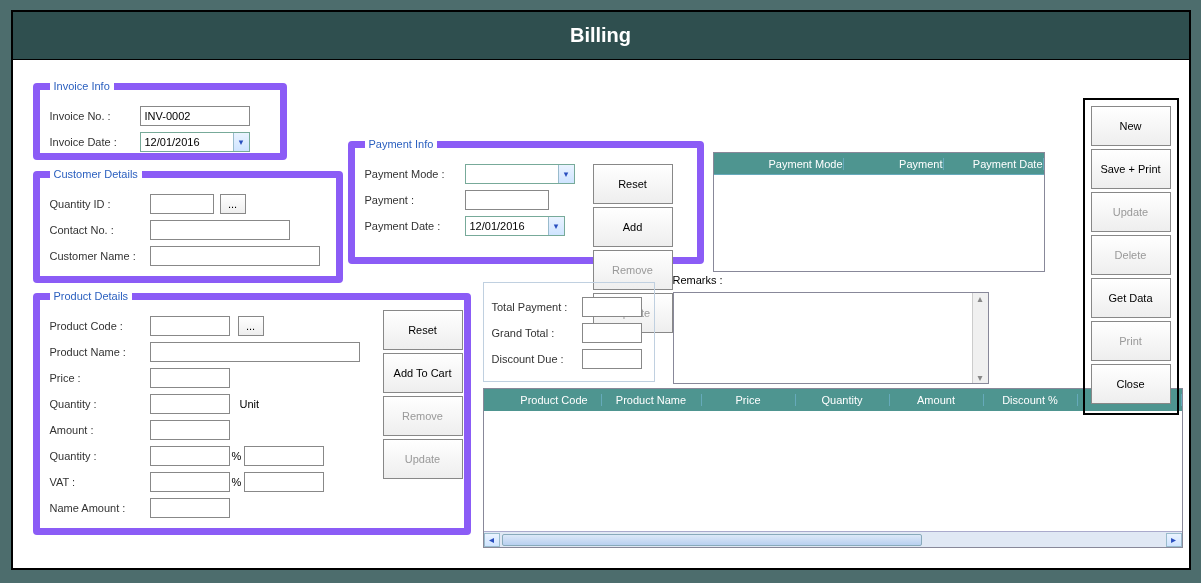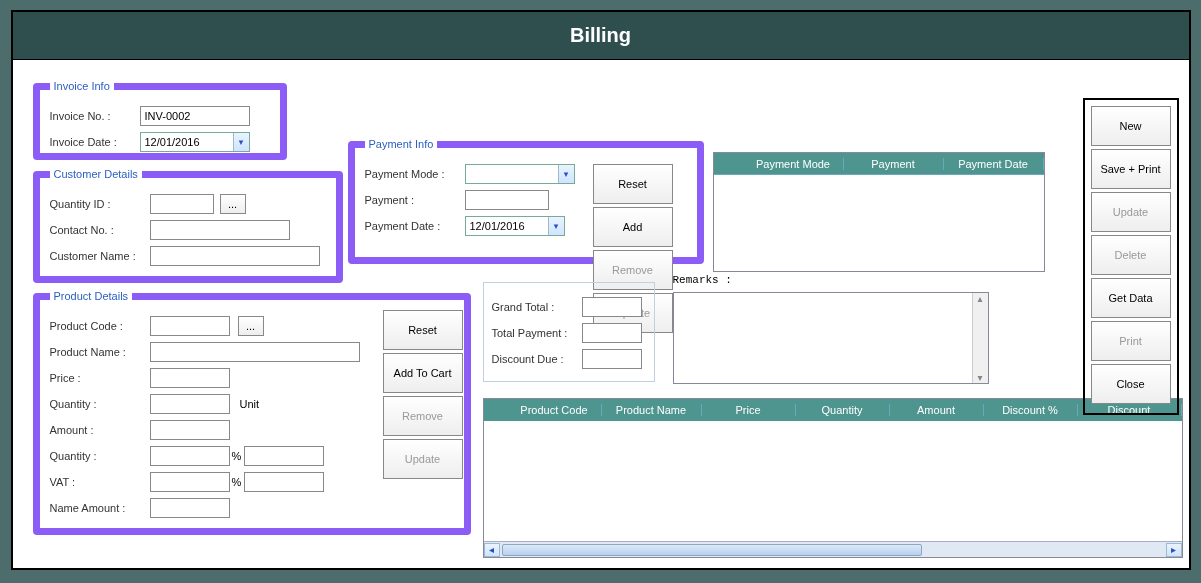--- a/index.html
+++ b/index.html
@@ -23,31 +23,31 @@
 .pct { display:inline-block; width:14px; text-align:center;}
 
 #fs-invoice { left:20px; top:68px; width:254px; height:80px; }
 #fs-customer { left:20px; top:156px; width:310px; height:115px; }
 #fs-product { left:20px; top:278px; width:438px; height:245px; }
 #fs-payment { left:335px; top:126px; width:356px; height:126px; }
 
 .ptable { position:absolute; left:700px; top:140px; width:332px; height:120px; border:1px solid #889; }
 .ptable .hrow { display:flex; background:#4e9590; color:#fff; height:22px; align-items:center; border-bottom:1px solid #6ab;}
 .ptable .hcorner{width:30px; border-right:1px solid #6ab;}
-.ptable .hcell{flex:1; text-align:center; font-size:11px; border-right:1px solid #6ab;}
+.ptable .hcell{flex:1; text-align:right; font-size:11px; border-right:1px solid #6ab;}
 .ptable .body{height:96px; background:#fff;}
 
 .totals { position:absolute; left:470px; top:270px; width:172px; height:100px; border:1px solid #c0d0e0; padding:8px;}
 .totals .row{.lbl{width:90px;}}
 
-.rem-lbl { position:absolute; left:660px; top:262px; font-size:11px;font-family:Liberation Mono, monospace;}
+.rem-lbl { position:absolute; left:660px; top:262px; font-size:11px;}
 .rem-box { position:absolute; left:660px; top:280px; width:316px; height:92px; border:1px solid #889; background:#fff;}
 .rem-box .sbar{position:absolute; right:0; top:0; bottom:0; width:16px; background:#f0f0f0; border-left:1px solid #ccc; display:flex; flex-direction:column; justify-content:space-between; align-items:center; font-size:10px; color:#888;}
 
-.pgrid { position:absolute; left:470px; top:386px; width:700px; height:160px; border:1px solid #889; background:#fff;}
+.pgrid { position:absolute; left:470px; top:376px; width:700px; height:160px; border:1px solid #889; background:#fff;}
 .pgrid .ghead{display:flex; background:#4e9590; color:#fff; height:22px; align-items:center;}
 .pgrid .gcorner{width:24px; border-right:1px solid #6ab;}
 .pgrid .gcell{text-align:center; font-size:11px; border-right:1px solid #6ab; padding:0 2px;}
 .pgrid .gbody{height:120px;}
 .pgrid .hscroll{position:absolute; left:0; right:0; bottom:0; height:16px; background:#e0e8f4; border-top:1px solid #aac; display:flex; justify-content:space-between; align-items:center; font-size:10px; color:#2a4fbf;}
 .pgrid .hscroll .cap{width:16px; height:14px; background:linear-gradient(#eaf3ff,#cfe4ff); border:1px solid #9bc; display:flex; align-items:center; justify-content:center;}
 .pgrid .hscroll .thumb{position:absolute; left:18px; width:420px; height:12px; top:2px; background:linear-gradient(#dce8f8,#b8d0f0); border:1px solid #8ab; border-radius:2px;}
 
 .sidebox { position:absolute; right:10px; top:86px; width:96px; border:2px solid #000; padding:6px;}
 .sidebox .btn{width:80px;}
@@ -181,25 +181,25 @@
       <div class="hcorner"></div>
       <div class="hcell">Payment Mode</div>
       <div class="hcell">Payment</div>
       <div class="hcell">Payment Date</div>
     </div>
     <div class="body"></div>
   </div>
 
   <div class="totals">
     <div class="row">
+      <span class="lbl" style="width:90px">Total Payment :</span>
+      <input type="text" class="ro" style="width: 60px;" value="">
+    </div>
+    <div class="row">
       <span class="lbl" style="width:90px">Grand Total :</span>
-      <input type="text" class="ro" style="width: 60px;" value="">
-    </div>
-    <div class="row">
-      <span class="lbl" style="width:90px">Total Payment :</span>
       <input type="text" class="ro" style="width: 60px;" value="">
     </div>
     <div class="row">
       <span class="lbl" style="width:90px">Discount Due :</span>
       <input type="text" class="ro" style="width: 60px;" value="">
     </div>
   </div>
 
   <span class="rem-lbl">Remarks :</span>
   <div class="rem-box">

